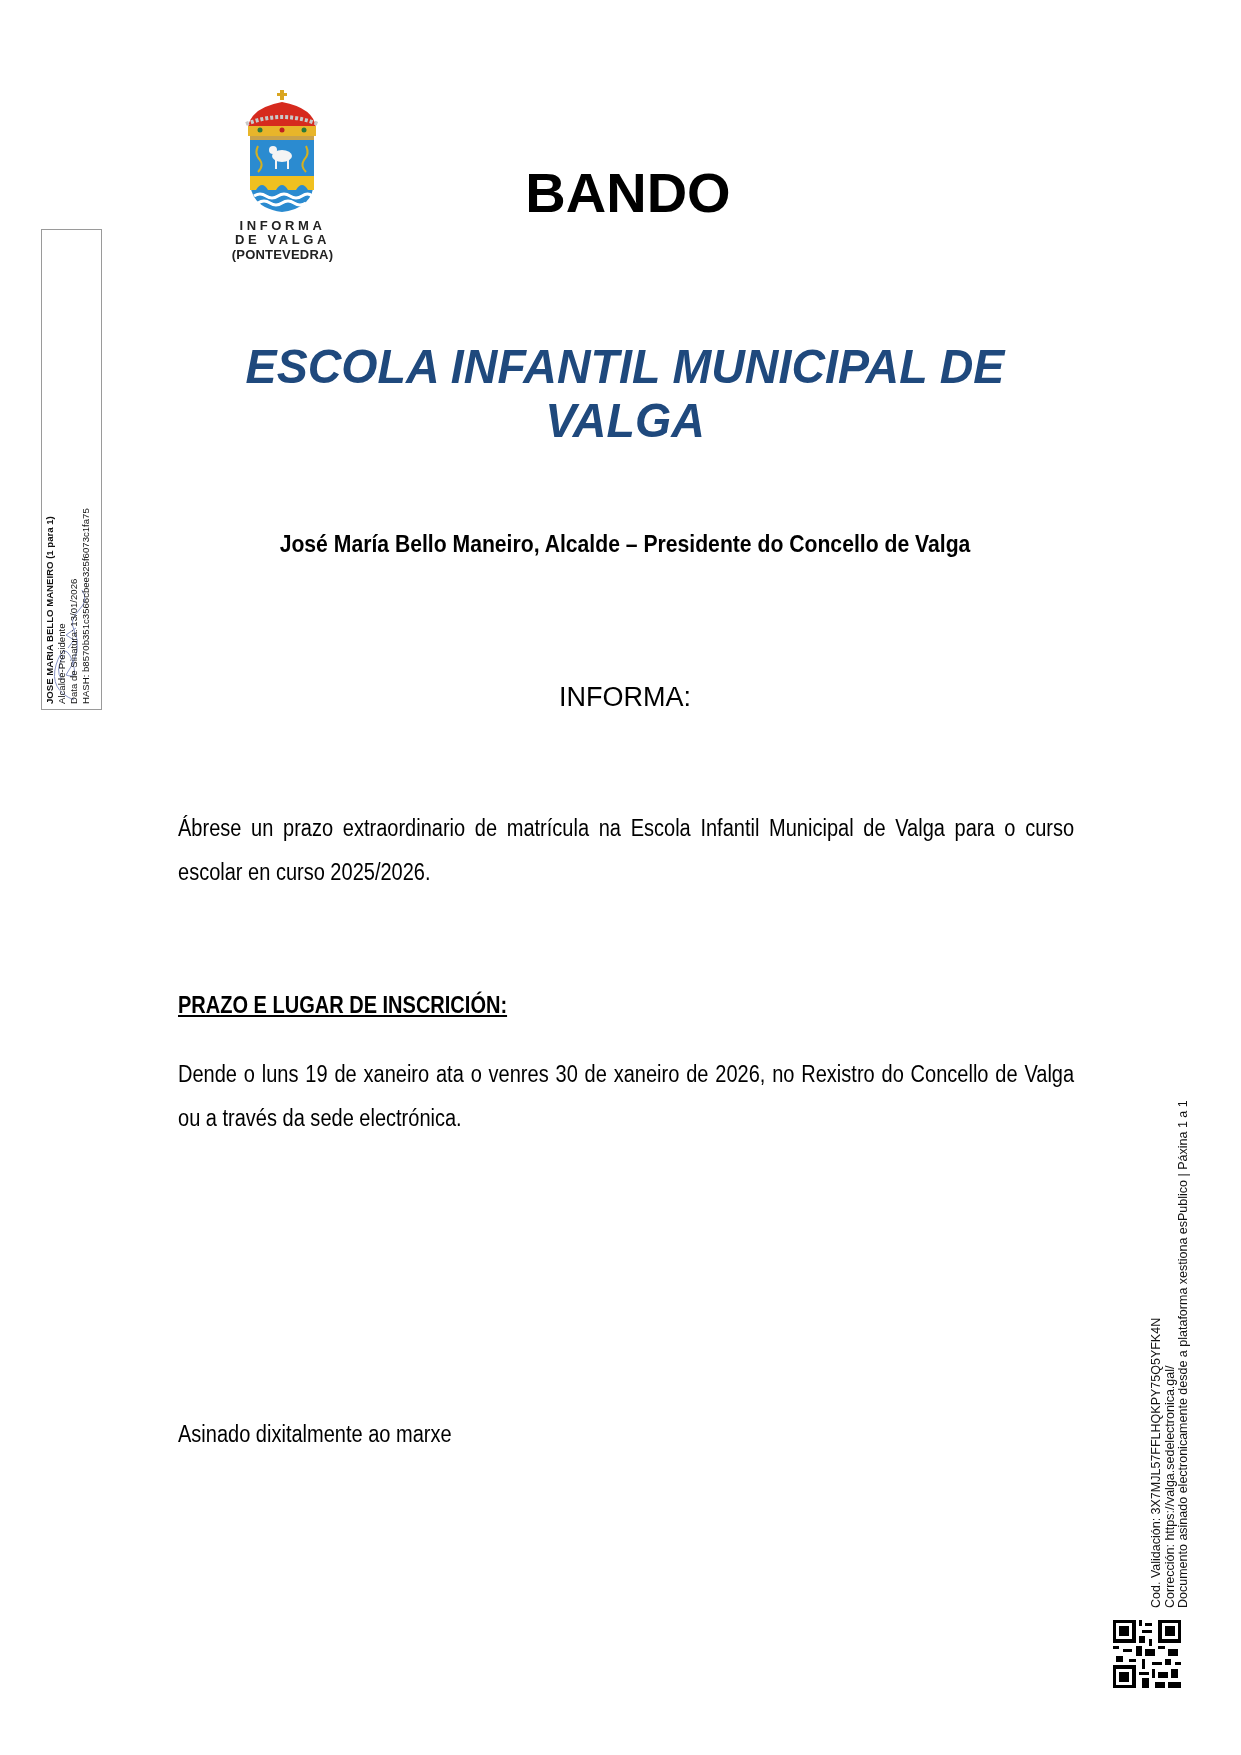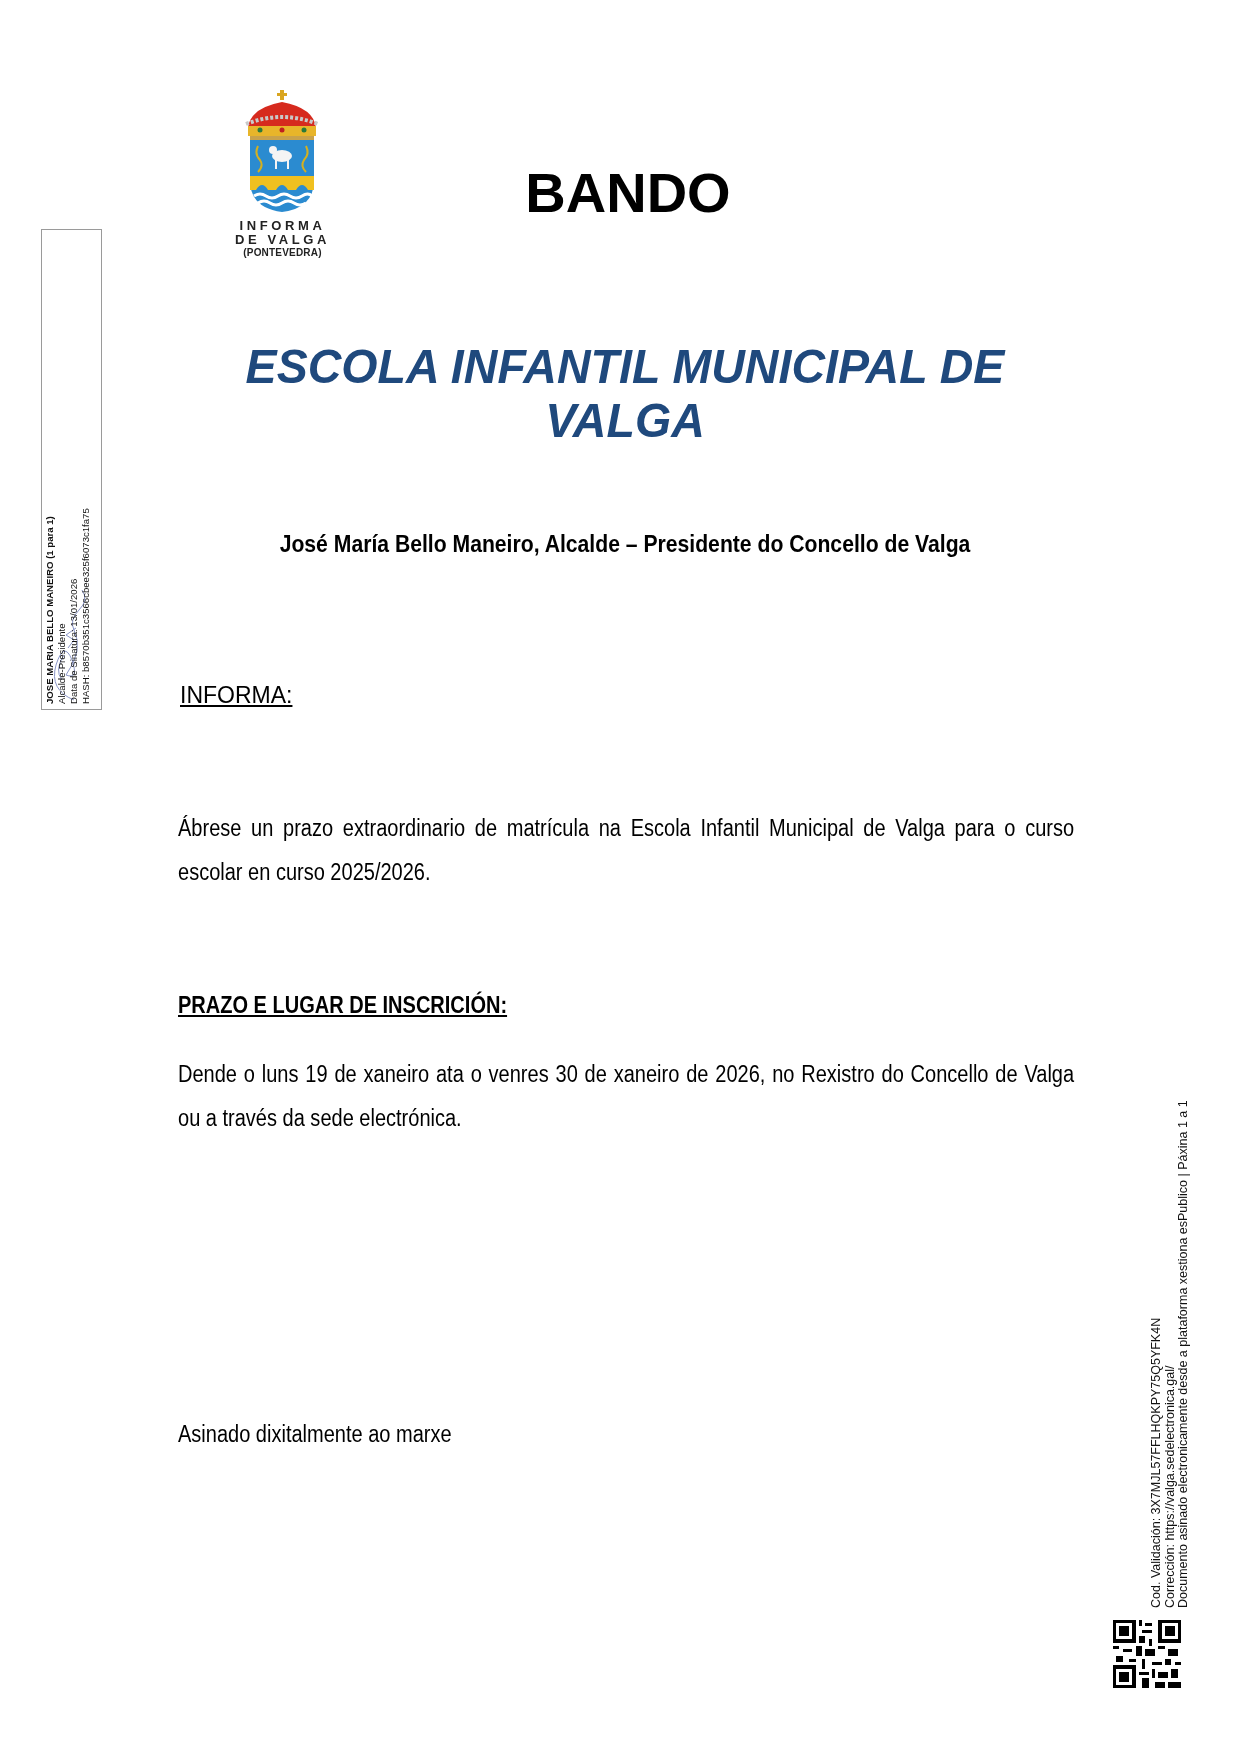--- a/index.html
+++ b/index.html
@@ -5,34 +5,34 @@
     html, body { margin: 0; padding: 0; background: #ffffff; }
     body { width: 1241px; height: 1755px; position: relative; overflow: hidden;
            font-family: "Liberation Sans", sans-serif; color: #000; }
     .abs { position: absolute; }
 
     
     #crest { left: 240px; top: 90px; width: 84px; height: 124px; }
     .crest-caption { left: 200px; width: 165px; text-align: center; font-weight: bold; color: #222; }
     #crest-line1 { top: 218px; font-size: 13px; letter-spacing: 3.6px; }
     #crest-line2 { top: 232px; font-size: 13px; letter-spacing: 3.6px; text-align: center; }
-    #crest-line3 { top: 247px; font-size: 10px; letter-spacing: 0.2px; }
+    #crest-line3 { top: 247px; font-size: 13px; letter-spacing: 0.2px; }
 
     #doc-type { left: 0; width: 1241px; padding-left: 0; top: 160px; text-align: center;
                 font-size: 56px; font-weight: bold; }
     #doc-type span { display: inline-block; margin-left: 15px; }
 
     #main-title { left: 180px; width: 890px; top: 340px; text-align: center;
                   font-size: 48px; font-weight: bold; font-style: italic; color: #1f497d;
                   line-height: 54px; transform: scaleX(0.97); }
 
     #issuer { left: 180px; width: 890px; top: 531px; text-align: center;
               font-size: 23px; font-weight: bold; transform: scaleX(0.92); }
 
-    #informa { left: 180px; width: 890px; top: 682px; text-align: left; font-size: 23px; text-decoration: underline; }
+    #informa { left: 180px; width: 890px; top: 682px; text-align: center; font-size: 27px; }
 
     .body-text { left: 178px; width: 895px; font-size: 23px; line-height: 44px;
                  transform-origin: left top; transform: scaleX(0.87); text-align: justify; }
     #para1 { top: 806px; width: 1030px; }
     #section-heading { left: 178px; top: 992px; font-size: 23px; font-weight: bold;
                        text-decoration: underline; transform-origin: left top; transform: scaleX(0.87); }
     #para2 { top: 1052px; width: 1030px; }
     #signed-note { left: 178px; top: 1421px; font-size: 23px; transform-origin: left top; transform: scaleX(0.87); }
 
     

